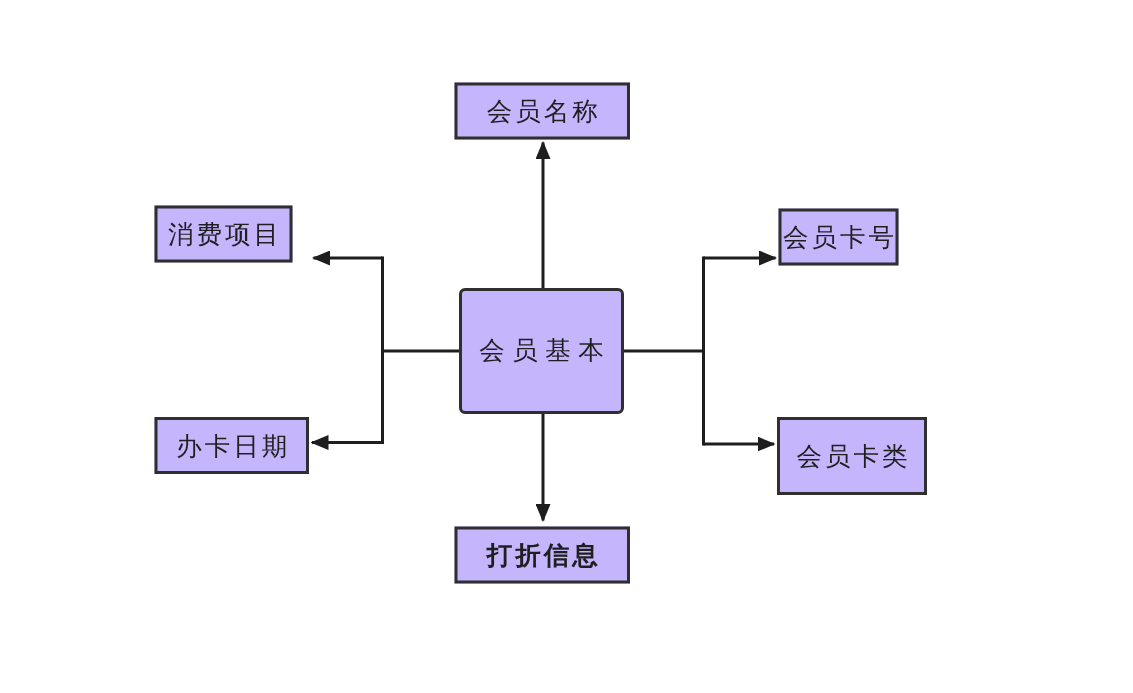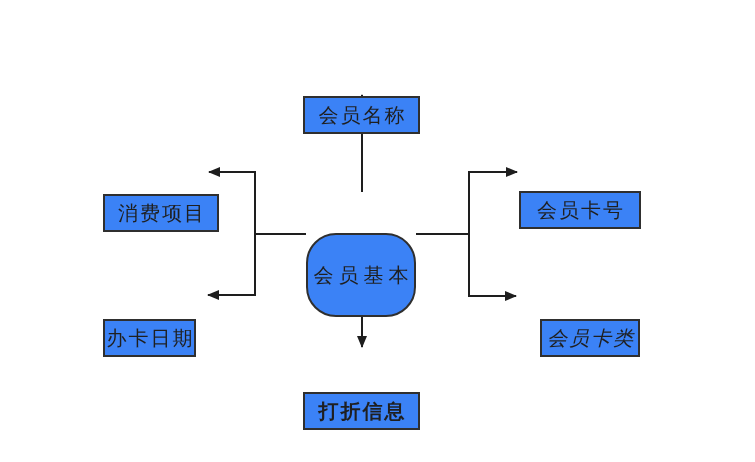--- a/index.html
+++ b/index.html
@@ -25,38 +25,37 @@
     top: 0;
     width: 755px;
     height: 462px;
   }
   .node {
     position: absolute;
     box-sizing: border-box;
     display: flex;
     align-items: center;
     justify-content: center;
-    background: #3b82f6;
+    background: #c4b5fd;
     border: 2px solid #2f2f2f;
     color: #1f1f1f;
-    font-size: 20px;
+    font-size: 17px;
     letter-spacing: 2px;
     white-space: nowrap;
-    margin-top: 41px;
   }
   .node span { margin-right: -2px; } 
   #node-top          { left: 303px; top: 55px;  width: 117px; height: 38px; }
-  #node-left-top     { left: 103px; top: 153px; width: 116px; height: 38px; text-align: right; }
-  #node-left-bottom  { left: 103px; top: 278px; width: 93px; height: 38px; }
-  #node-right-top    { left: 519px; top: 150px; width: 122px; height: 38px; }
-  #node-right-bottom { left: 540px; top: 278px; width: 100px; height: 38px; font-style: italic; }
+  #node-left-top     { left: 103px; top: 137px; width: 92px; height: 38px; text-align: right; }
+  #node-left-bottom  { left: 103px; top: 278px; width: 103px; height: 38px; }
+  #node-right-top    { left: 519px; top: 139px; width: 80px; height: 38px; }
+  #node-right-bottom { left: 518px; top: 278px; width: 100px; height: 52px; }
   #node-bottom       { left: 303px; top: 351px; width: 117px; height: 38px; font-weight: bold; }
   #node-center {
     left: 306px; top: 192px; width: 110px; height: 84px;
-    border-radius: 30px;
+    border-radius: 4px;
     justify-content: center;
     letter-spacing: 5px;
     line-height: 30px;
   }
   #node-center .line { margin-right: -5px; text-align: center; }
 </style>
 </head>
 <body>
 
 <div class="canvas">

